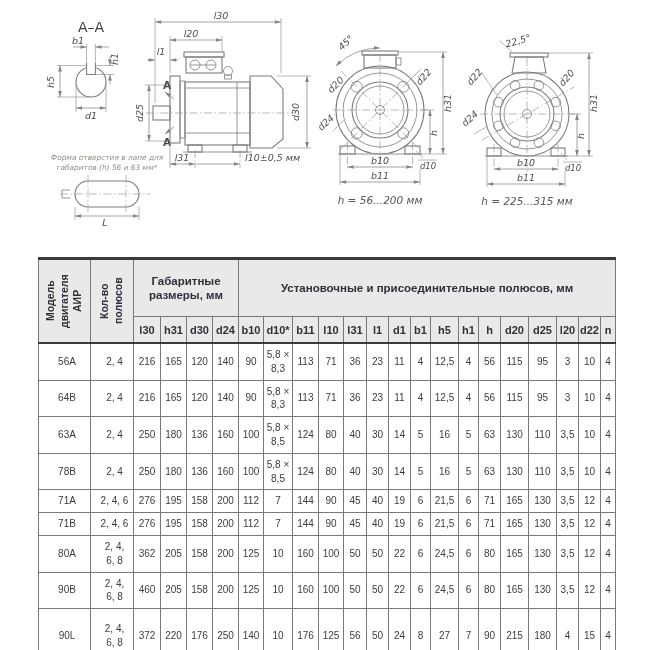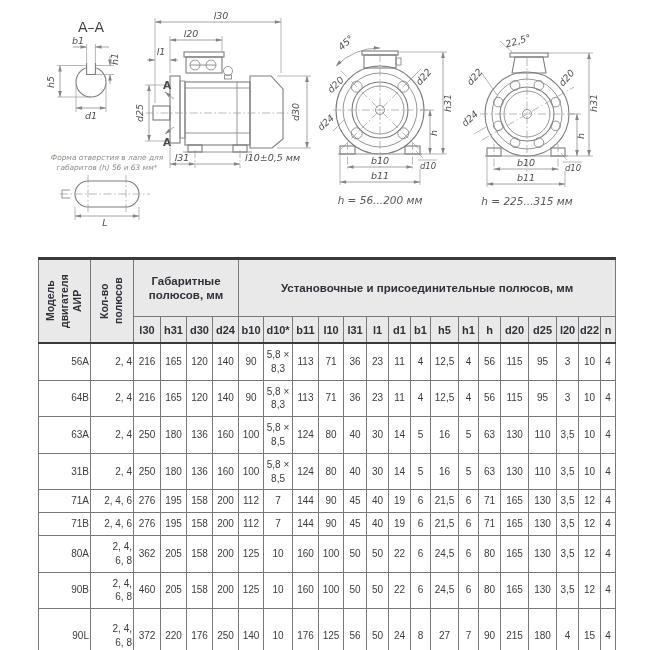--- a/index.html
+++ b/index.html
@@ -27,21 +27,21 @@
           border-top:3px solid #3a3a3a; }
   th, td { border:1px solid #787878; overflow:hidden; }
   thead th { background:#e9e9e9; color:#2f3038; font-weight:bold; vertical-align:middle; text-align:center; }
   tr.grow th { font-size:11.5px; height:52px; line-height:1.25; padding:2px; }
   tr.subrow th { font-size:11px; height:23px; padding:1px 0; }
   thead tr.subrow th, thead th[rowspan] { border-bottom:2px solid #3a3a3a; }
   .vtext { writing-mode:vertical-rl; transform:rotate(180deg); margin:0 auto;
            font-size:10.5px; line-height:1.3; max-height:72px; text-align:center; }
   tbody td { font-size:10px; color:#3c3c3c; text-align:center; vertical-align:middle;
              padding:4px 1px; line-height:1.38; background:#fff; }
-  tbody td.cl-left { text-align:right; padding-left:6px; }
+  tbody td.cl-left { text-align:center; padding-left:6px; }
   tbody tr:last-child td { height:46px; }
 </style>
 </head>
 <body>
 
 <svg class="drawing" width="650" height="256" viewBox="0 0 650 256">
   <defs>
     <pattern id="hatch" width="5" height="5" patternUnits="userSpaceOnUse" patternTransform="rotate(45)">
       <line x1="0" y1="0" x2="0" y2="5" stroke="#9a9a9a" stroke-width="1.1"></line>
     </pattern>
@@ -272,21 +272,21 @@
         <col style="width:15px">
     </colgroup>
     <thead>
       <tr class="grow">
         <th rowspan="2">
           <div class="vtext">Модель двигателя АИР</div>
         </th>
         <th rowspan="2">
           <div class="vtext">Кол-во полюсов</div>
         </th>
-        <th colspan="4">Габаритные полюсов, мм</th>
+        <th colspan="4">Габаритные размеры, мм</th>
         <th colspan="16">Установочные и присоединительные полюсов, мм</th>
       </tr>
       <tr class="subrow" id="subhead">
           <th>l30</th>
           <th>h31</th>
           <th>d30</th>
           <th>d24</th>
           <th>b10</th>
           <th>d10*</th>
           <th>b11</th>
@@ -372,21 +372,21 @@
           <td>16</td>
           <td>5</td>
           <td>63</td>
           <td>130</td>
           <td>110</td>
           <td>3,5</td>
           <td>10</td>
           <td>4</td>
         </tr>
         <tr>
-          <td class="cl-left">31B</td>
+          <td class="cl-left">78B</td>
           <td class="cl-left">2, 4</td>
           <td>250</td>
           <td>180</td>
           <td>136</td>
           <td>160</td>
           <td>100</td>
           <td>5,8&nbsp;× 8,5</td>
           <td>124</td>
           <td>80</td>
           <td>40</td>

